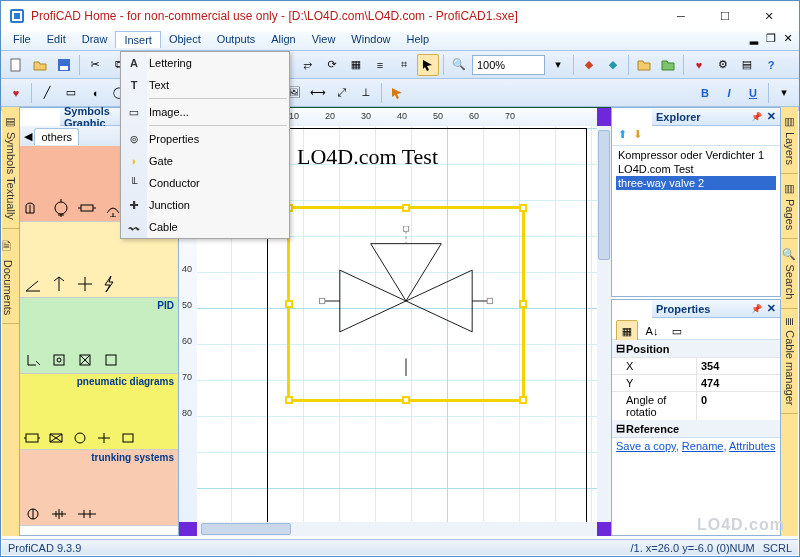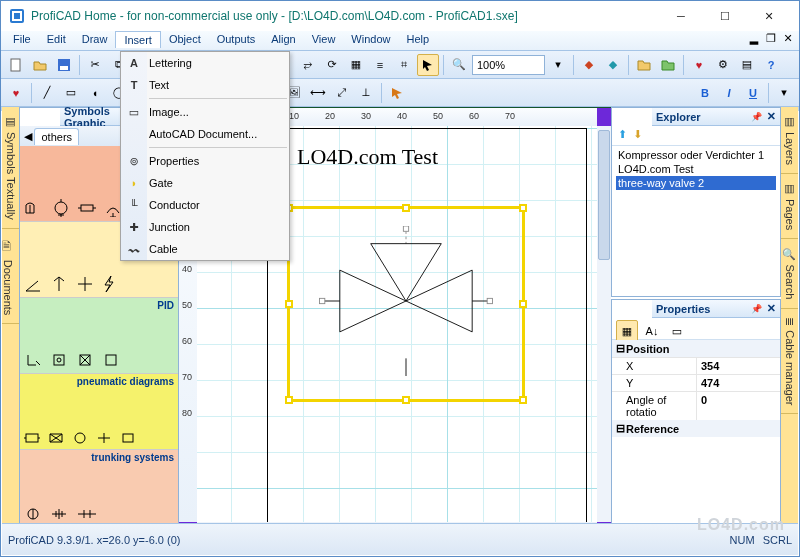--- a/index.html
+++ b/index.html
@@ -1,19 +1,19 @@
 <!DOCTYPE html>
 <html><head>
 <meta charset="utf-8">
 <style>
 * { box-sizing: border-box; margin: 0; padding: 0; font-family: Tahoma, Arial, sans-serif; font-size: 11px; }
 body { width: 800px; height: 557px; background: #fff; overflow: hidden; position: relative; border: 1px solid #5a8cc6; }
 .titlebar { height: 30px; background: #fff; display: flex; align-items: center; padding: 0 8px; }
 .titlebar .icon { width: 16px; height: 16px; margin-right: 6px; }
-.titlebar .title { flex: 1; font-size: 12px; color: #0f766e; }
+.titlebar .title { flex: 1; font-size: 12px; color: #b91c1c; }
 .titlebar .winbtns { display: flex; }
 .winbtn { width: 44px; height: 28px; display: flex; align-items: center; justify-content: center; color: #222; cursor: default; }
 .menubar { height: 20px; background: linear-gradient(#f6fbff,#e7f1fb); border-bottom: 1px solid #a5c4e6; display:flex; align-items:flex-start; padding-left:4px; position:relative; }
 .menubar .endicons { margin-left:auto; display:flex; gap:3px; padding-right:4px;}
 .endicons span{width:14px;height:14px;display:inline-flex;align-items:center;justify-content:center;}
 .menuitem { padding: 2px 8px; color:#0a3a77; cursor:default; }
 .menuitem.active { background:#fff; border:1px solid #a5c4e6; border-bottom:none; position:relative; z-index:50; }
 .dropdown { position:absolute; top:50px; left:119px; width:170px; background:#f7f7f7; border:1px solid #a5a5a5; box-shadow:2px 2px 4px rgba(0,0,0,0.2); z-index:49; }
 .dropdown .gutter{position:absolute;left:0;top:0;bottom:0;width:26px;background:linear-gradient(#f2f5fa,#e4ecf7);}
 .ddi { display:flex; align-items:center; height:22px; padding-left:4px; position:relative;}
@@ -70,22 +70,22 @@
 .proptoolbar{height:22px;display:flex;gap:3px;padding:2px 4px;border-bottom:1px solid #cfe0f1;}
 .propgrid{font-size:11px;}
 .propgrid .grp{background:#eef3fa; padding:2px 4px; font-weight:bold; display:flex; align-items:center;}
 .propgrid .grp .tw{width:10px;display:inline-block;}
 .propgrid .row{display:flex; border-top:1px solid #e5e5e5;}
 .propgrid .row .k{width:85px; padding:2px 4px 2px 14px; border-right:1px solid #e5e5e5;}
 .propgrid .row .v{flex:1; padding:2px 4px; font-weight:bold;}
 .proplinks{height:18px; border-top:1px solid #cfe0f1; padding:2px 4px; color:#1155cc;}
 .proplinks span{text-decoration:underline; cursor:pointer;}
 
-.statusbar { position:absolute; left:1px; right:1px; bottom:1px; height:32px; background:linear-gradient(#eef4fb,#dbe7f5); border-top:1px solid #a5c4e6; display:flex; align-items:center; padding:0 6px; font-size:11px; color:#1b3f73;}
-.statusbar .mid{flex:1; text-align:left;}
+.statusbar { position:absolute; left:1px; right:1px; bottom:1px; height:16px; background:linear-gradient(#eef4fb,#dbe7f5); border-top:1px solid #a5c4e6; display:flex; align-items:center; padding:0 6px; font-size:11px; color:#1b3f73;}
+.statusbar .mid{flex:1; text-align:right;padding-left:17px;}
 .statusbar .right{display:flex; gap:8px;}
 
 .topstrip{height:4px;background:#bcd4ef;}
 .hearticon{color:#c81e2b;}
 .watermark{position:absolute;right:14px;bottom:22px;color:#cfd4da;font-size:16px;font-weight:bold;letter-spacing:1px;}
 .tick{position:absolute;font-size:9px;color:#333;}
 </style>
 </head>
 <body>
 
@@ -232,24 +232,20 @@
   <div class="ddi">
       <span class="dico">
         <b>T</b>
       </span>
       <span class="label">Text</span>
     </div>
   <div style="border-top:1px solid #ccc;margin:2px 2px 2px 28px;"></div>
   <div class="ddi">
       <span class="dico">▭</span>
       <span class="label">Image...</span>
-    </div>
-  <div class="ddi">
-      <span class="dico"></span>
-      <span class="label">AutoCAD Document...</span>
     </div>
   <div style="border-top:1px solid #ccc;margin:2px 2px 2px 28px;"></div>
   <div class="ddi">
       <span class="dico">⊚</span>
       <span class="label">Properties</span>
     </div>
   <div class="ddi">
       <span class="dico" style="color:#e6c21f;">◗</span>
       <span class="label">Gate</span>
     </div>
@@ -493,20 +489,25 @@
           </div>
         <div class="row">
             <div class="k">Angle of rotatio</div>
             <div class="v">0</div>
           </div>
         <div class="grp">
             <span class="tw">⊟</span>
             <span>Reference</span>
           </div>
       </div>
+      <div class="proplinks">
+        <span>Save a copy</span>,
+        <span>Rename</span>,
+        <span>Attributes</span>
+      </div>
     </div>
   </div>
 
 </div>
 
 <div class="statusbar">
   <span>ProfiCAD 9.3.9</span>
   <span class="mid">/1.  x=26.0  y=-6.0 (0)</span>
   <span class="right">
     <span>NUM</span>

